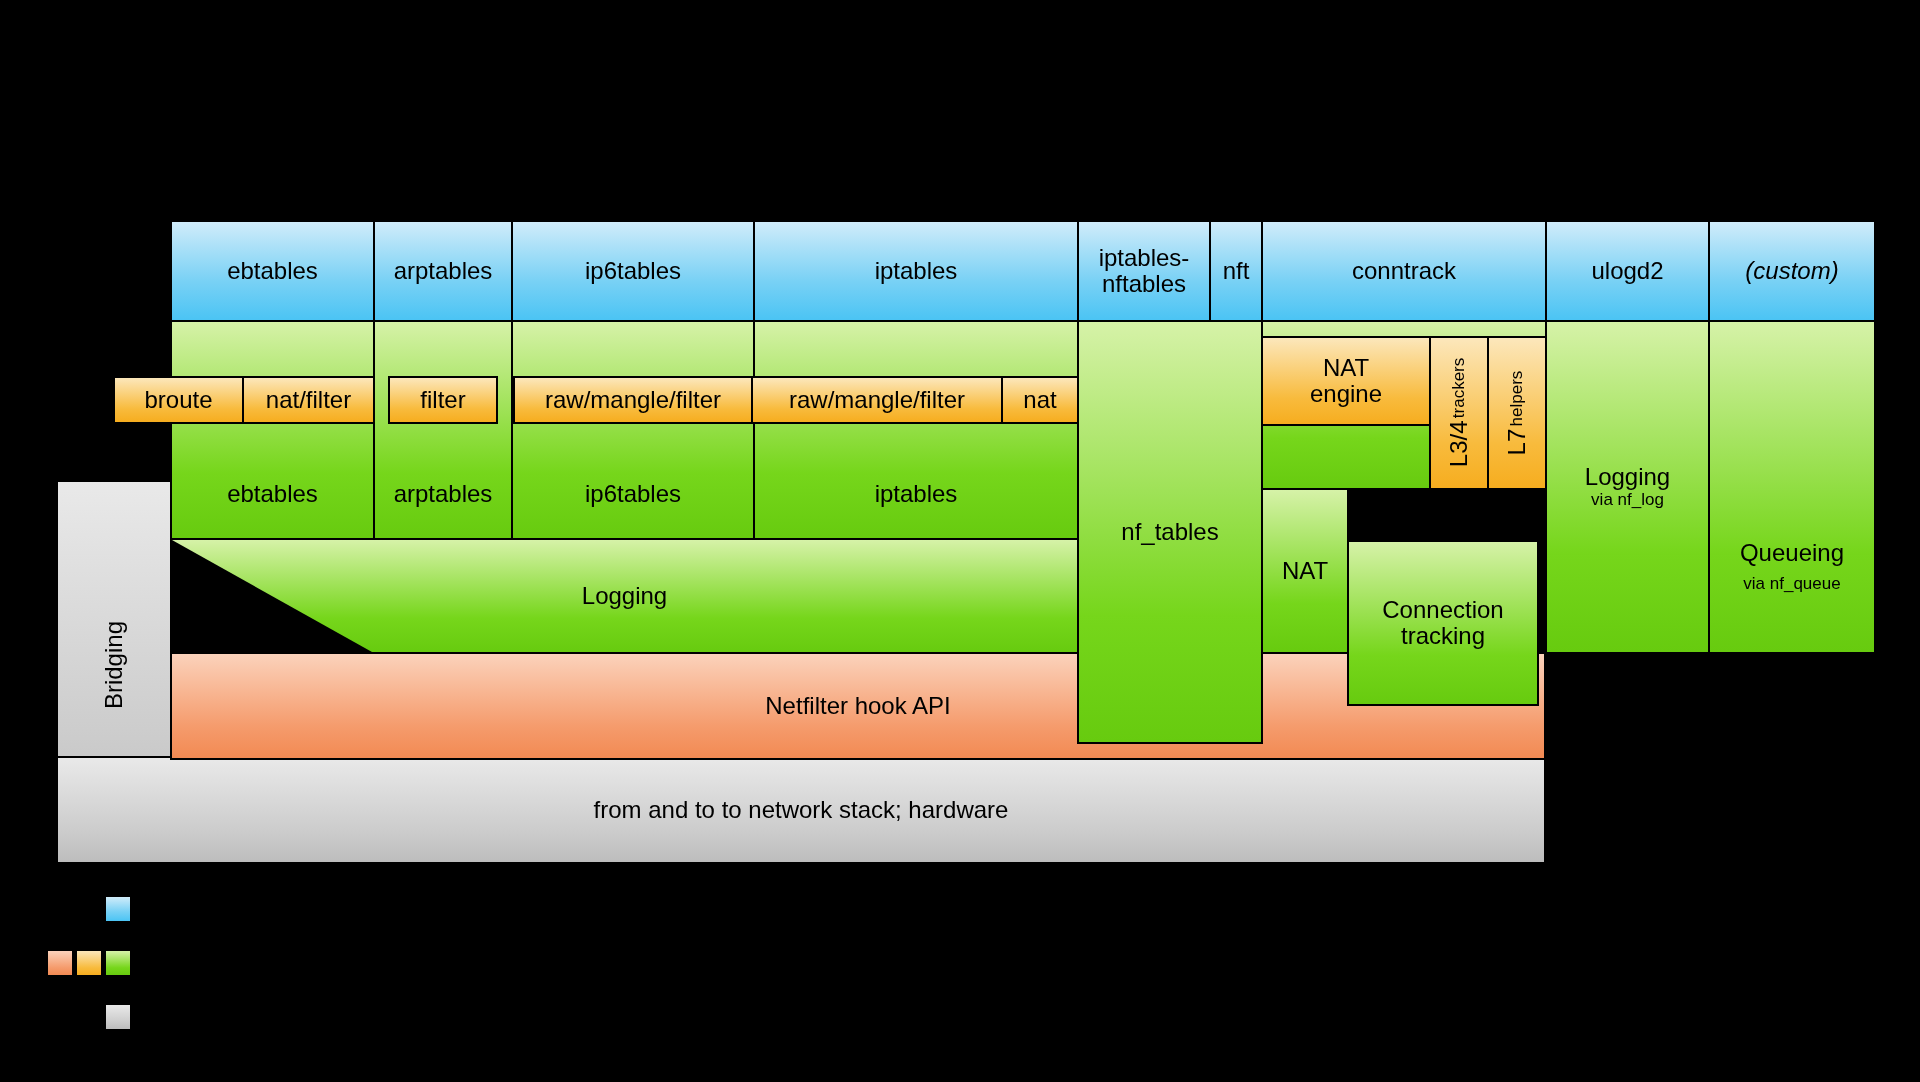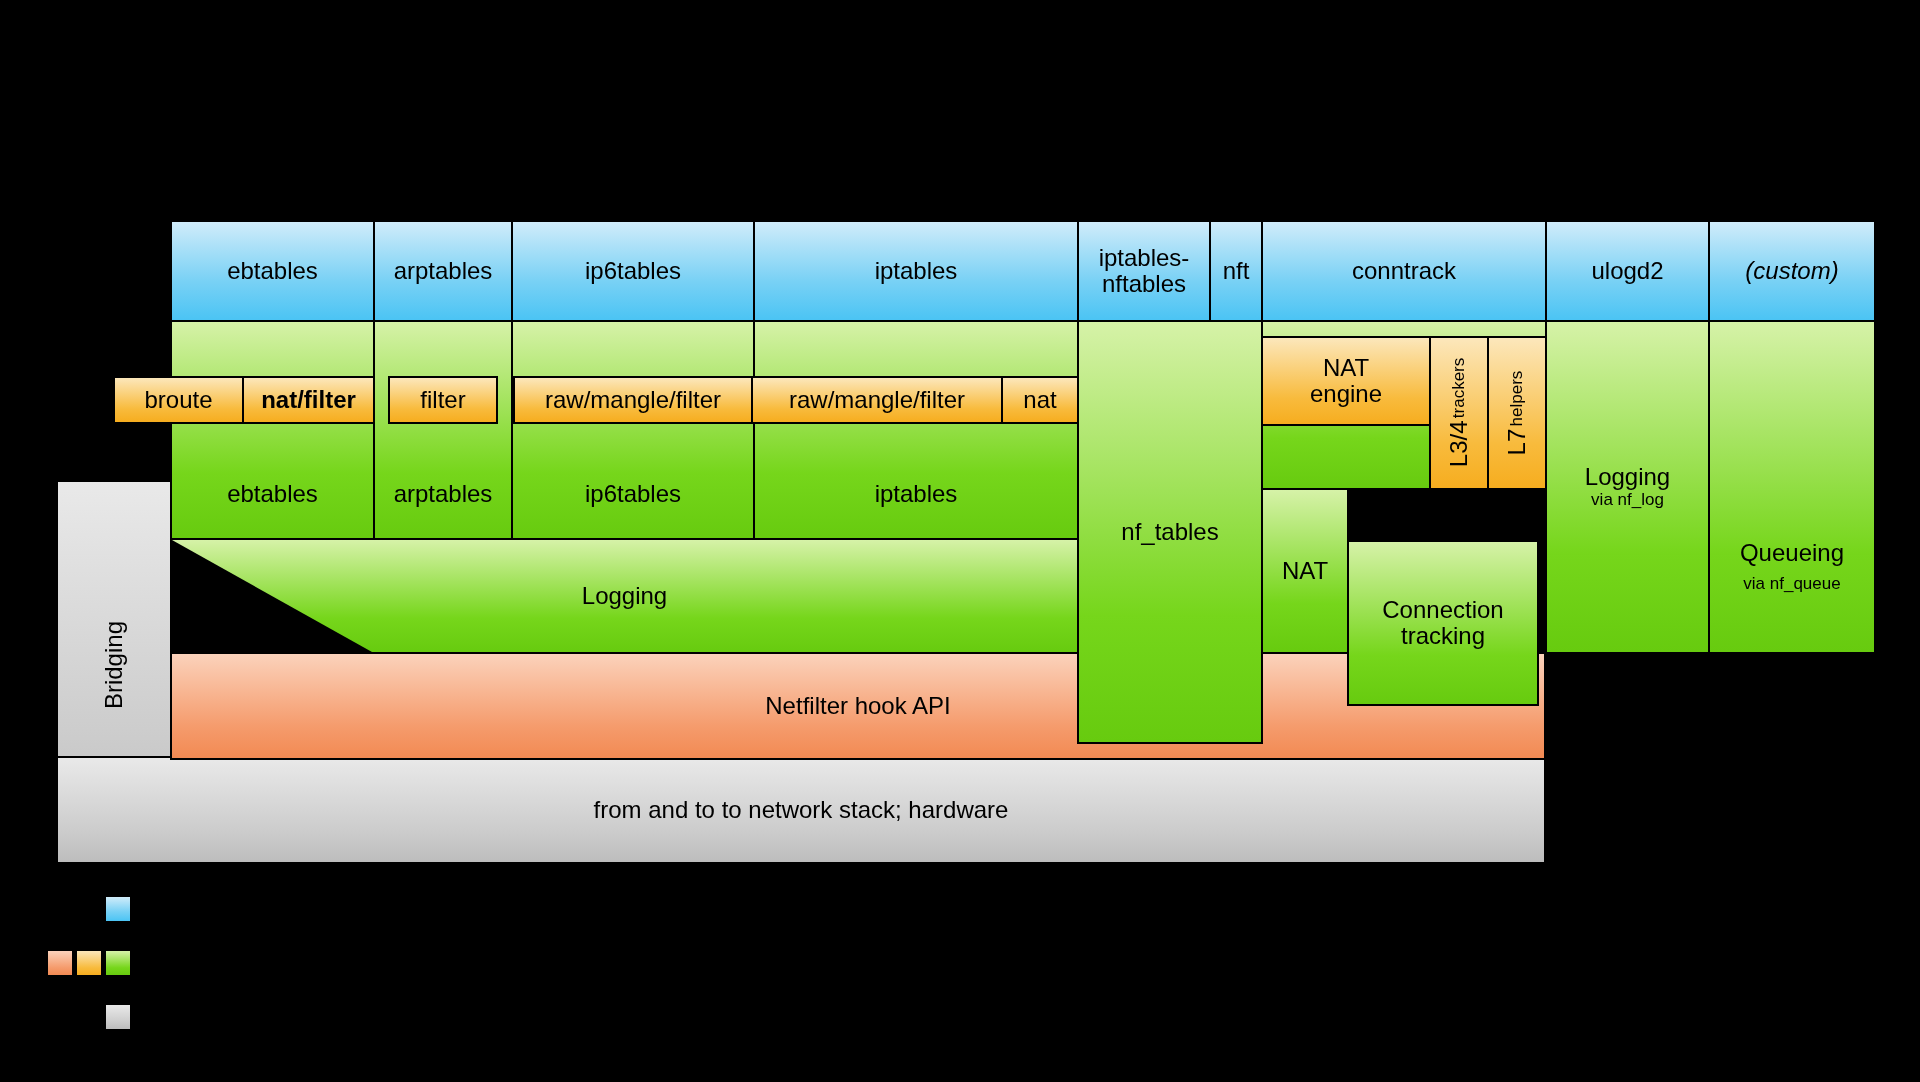--- a/index.html
+++ b/index.html
@@ -101,21 +101,21 @@
   <span data-name="xtables-label">Logging</span>
 </div>
 
 <style></style>
 
 <div data-name="xtables-wedge" style="position:absolute; left:172px; top:540px; width:200px; height:112px; background:#000; clip-path: polygon(0 0, 100% 100%, 0 100%);"></div>
 
 <div class="box orange" data-name="broute-box" style="left:113px; top:376px; width:131px; height:48px;">
     <span data-name="broute-label">broute</span>
   </div>
-<div class="box orange" data-name="natfilter-box" style="left:242px; top:376px; width:133px; height:48px;font-weight:bold;">
+<div class="box orange" data-name="natfilter-box" style="left:242px; top:376px; width:133px; height:48px;">
     <span data-name="natfilter-label">nat/filter</span>
   </div>
 <div class="box orange" data-name="filter-box" style="left:388px; top:376px; width:110px; height:48px;justify-content:center;">
     <span data-name="filter-label">filter</span>
   </div>
 <div class="box orange" data-name="rmf1-box" style="left:513px; top:376px; width:240px; height:48px;">
     <span data-name="rmf1-label">raw/mangle/filter</span>
   </div>
 <div class="box orange" data-name="rmf2-box" style="left:751px; top:376px; width:252px; height:48px;">
     <span data-name="rmf2-label">raw/mangle/filter</span>

